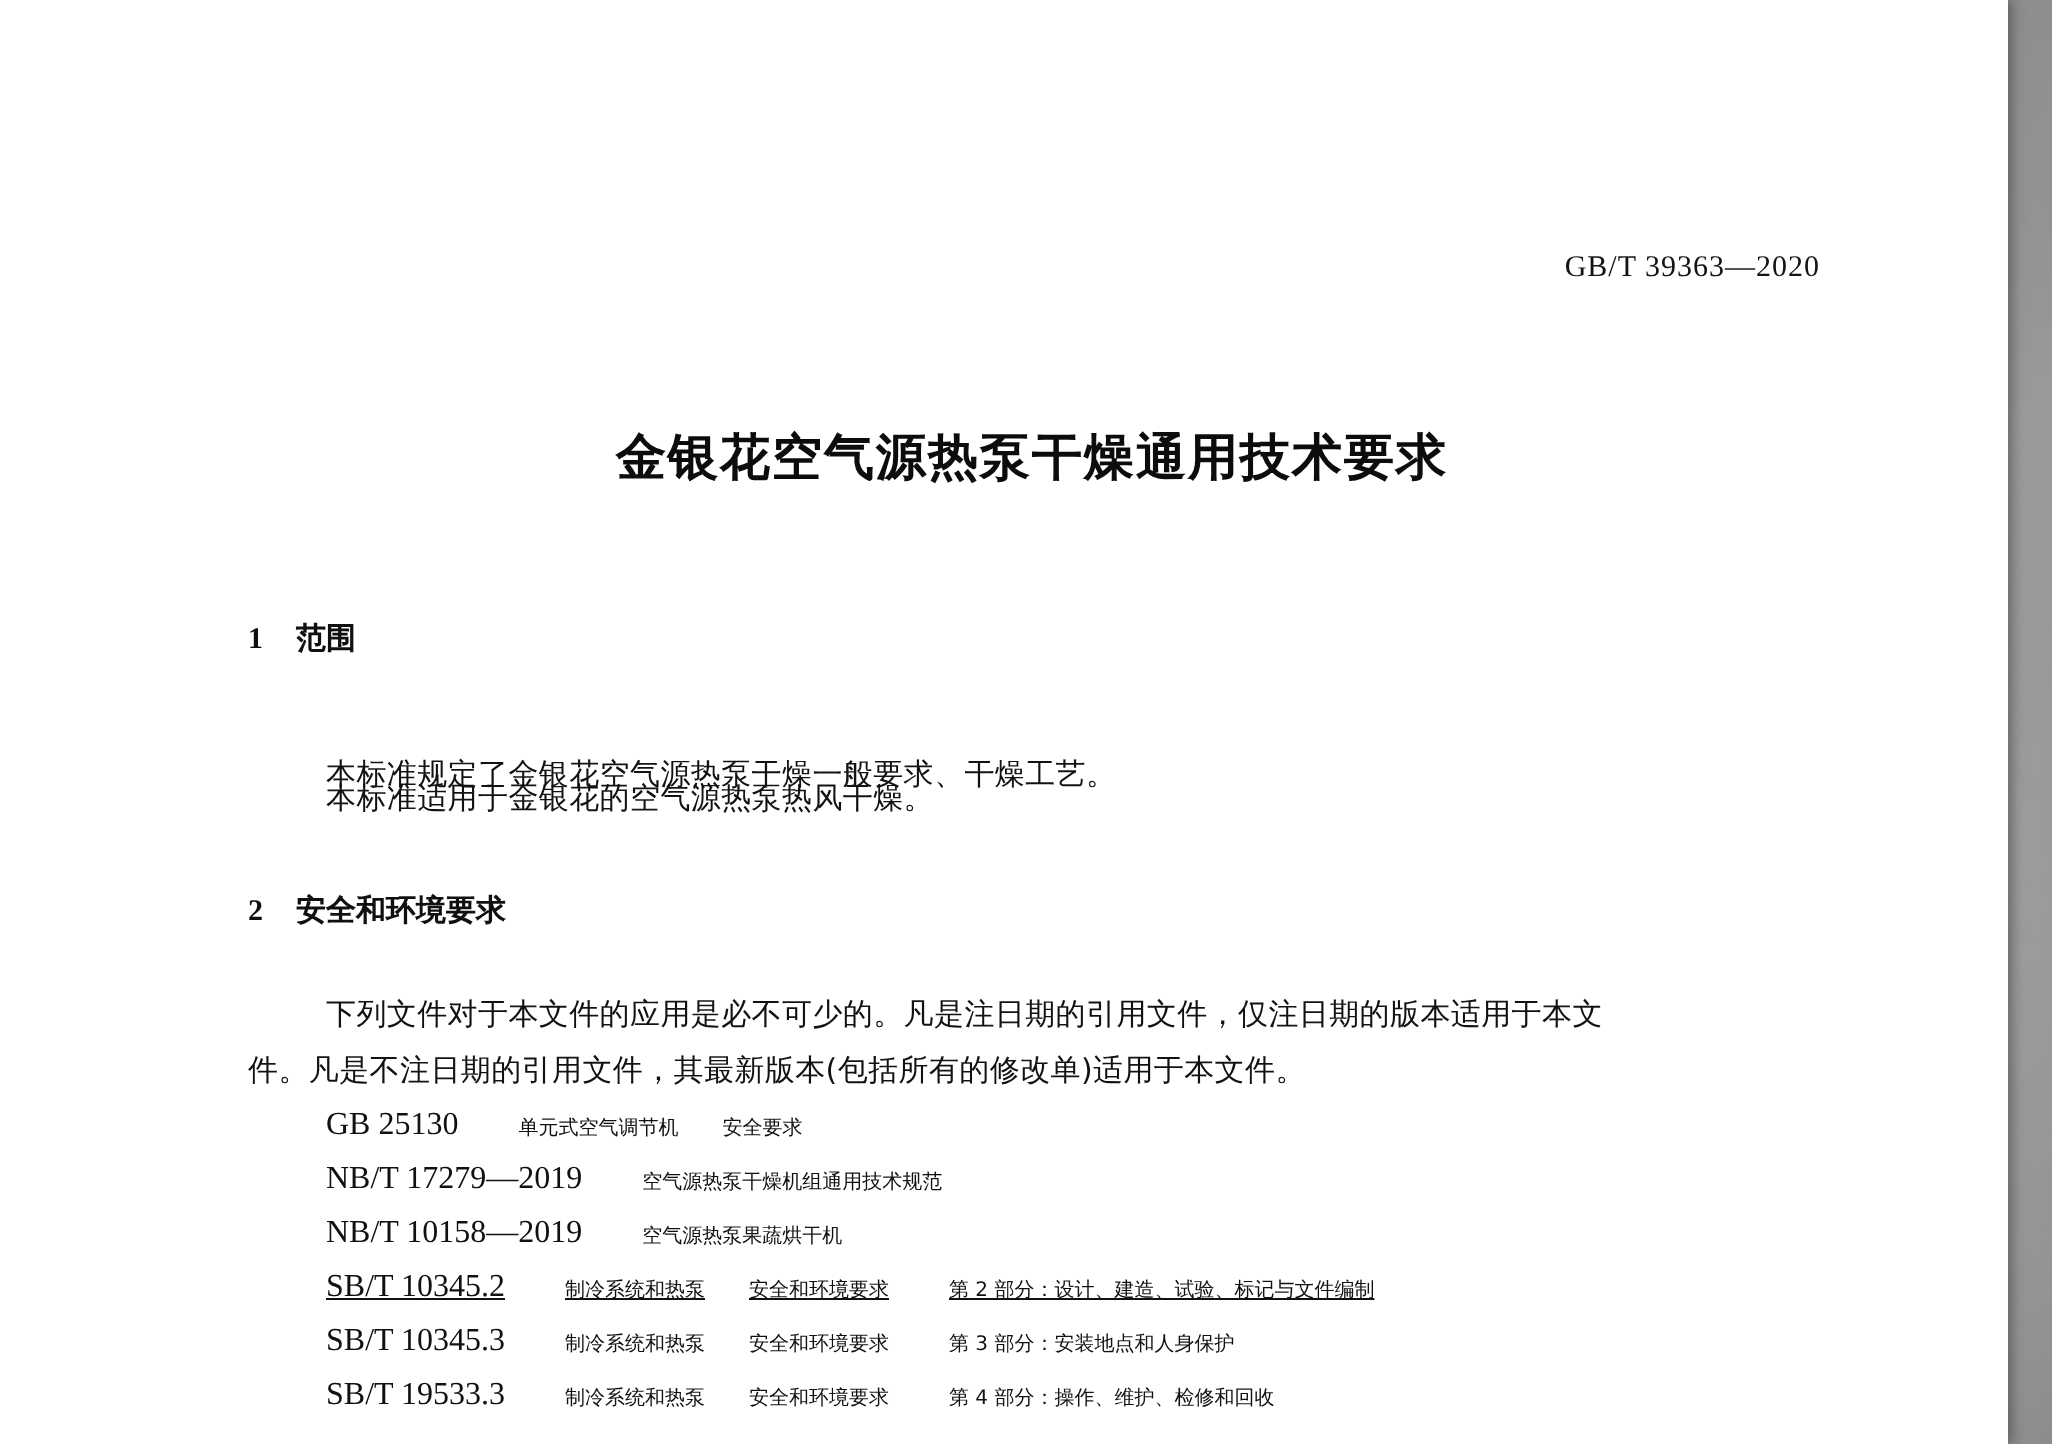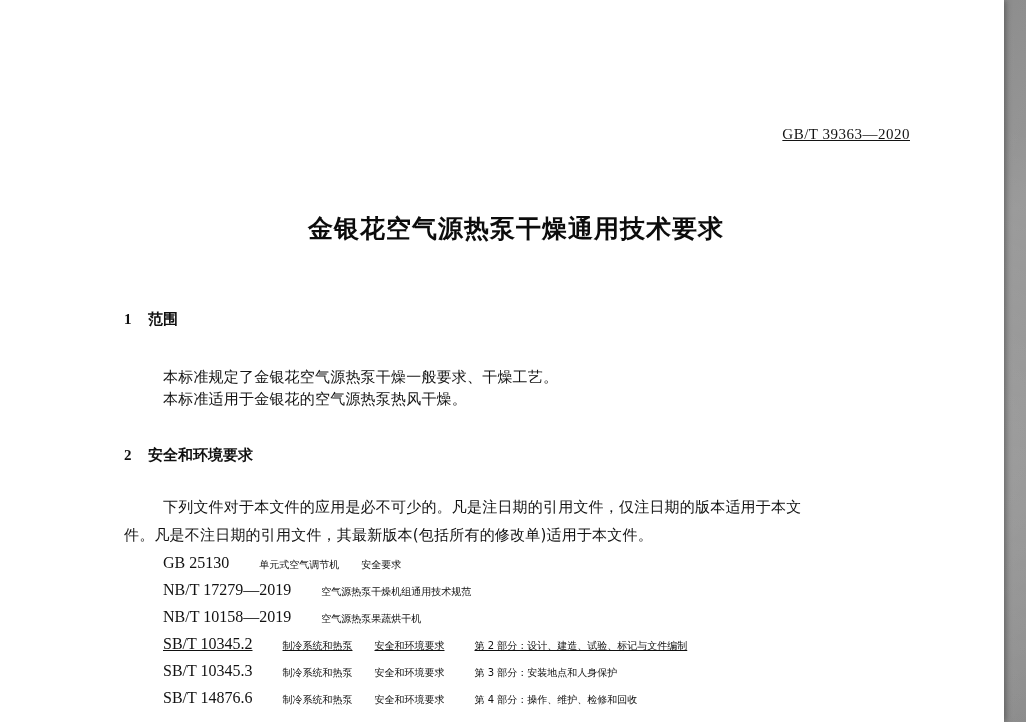--- a/index.html
+++ b/index.html
@@ -43,21 +43,20 @@
   }
   .header-code {
     position: absolute;
     right: 94px;
     top: 126px;
     font-family: "Liberation Serif", serif;
     font-size: 15px;
     letter-spacing: 0.5px;
     color: #141414;
     white-space: nowrap;
-    text-decoration: underline;
   }
   .doc-title {
     position: absolute;
     left: 0;
     right: 0;
     top: 212px;
     text-align: center;
     font-family: "DejaVu Sans", sans-serif;
     font-weight: bold;
     font-size: 25px;
@@ -96,21 +95,21 @@
     color: #111111;
     white-space: nowrap;
   }
   .ref-line .cn {
     font-family: "DejaVu Sans", sans-serif;
     font-size: 10px;
   }
   .sp-md { display: inline-block; width: 22px; }
   .sp-lg { display: inline-block; width: 30px; }
 
-  #p1a { left: 163px; top: 368px; }
+  #p1a { left: 163px; top: 378px; }
   #p1b { left: 163px; top: 390px; }
 
   #p2a { left: 163px; top: 498px; }
   #p2b { left: 124px; top: 526px; }
 
   #r1 { left: 163px; top: 554px; }
   #r2 { left: 163px; top: 581px; }
   #r3 { left: 163px; top: 608px; }
   #r4 { left: 163px; top: 635px; text-decoration: underline; }
   #r5 { left: 163px; top: 662px; }
@@ -156,17 +155,17 @@
 
     <div class="ref-line" id="r4">
       <span>SB/T 10345.2</span><span class="sp-lg"></span><span class="cn">制冷系统和热泵</span><span class="sp-md"></span><span class="cn">安全和环境要求</span><span class="sp-lg"></span><span class="cn">第 2 部分：设计、建造、试验、标记与文件编制</span>
     </div>
 
     <div class="ref-line" id="r5">
       <span>SB/T 10345.3</span><span class="sp-lg"></span><span class="cn">制冷系统和热泵</span><span class="sp-md"></span><span class="cn">安全和环境要求</span><span class="sp-lg"></span><span class="cn">第 3 部分：安装地点和人身保护</span>
     </div>
 
     <div class="ref-line" id="r6">
-      <span>SB/T 14876.6</span><span class="sp-lg"></span><span class="cn">制冷系统和热泵</span><span class="sp-md"></span><span class="cn">安全和环境要求</span><span class="sp-lg"></span><span class="cn">第 4 部分：操作、维护、检修和回收</span>
+      <span>SB/T 19533.3</span><span class="sp-lg"></span><span class="cn">制冷系统和热泵</span><span class="sp-md"></span><span class="cn">安全和环境要求</span><span class="sp-lg"></span><span class="cn">第 4 部分：操作、维护、检修和回收</span>
     </div>
 
   </div>
 </div>
 
 </body></html>

